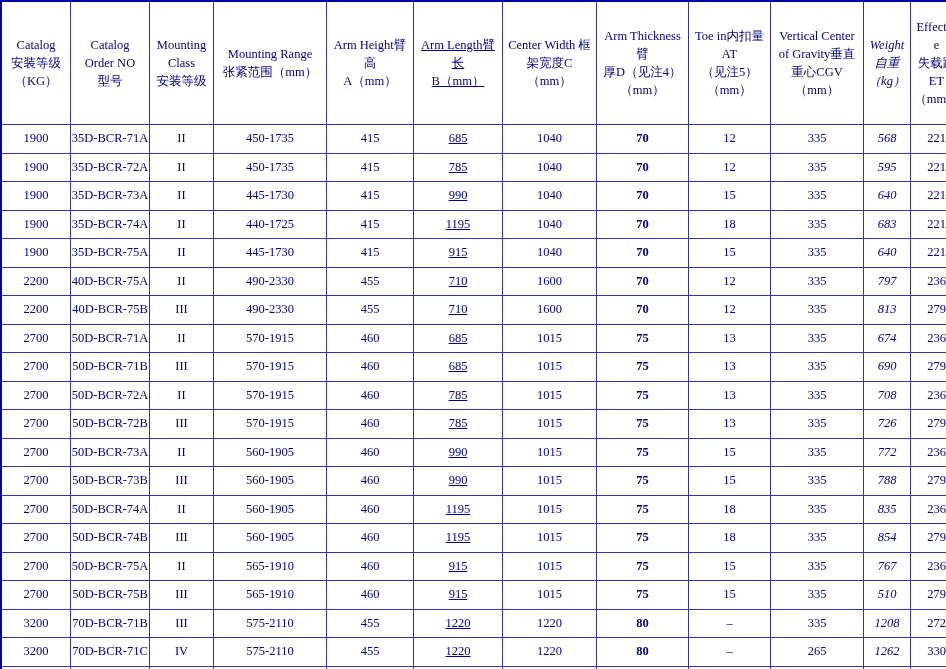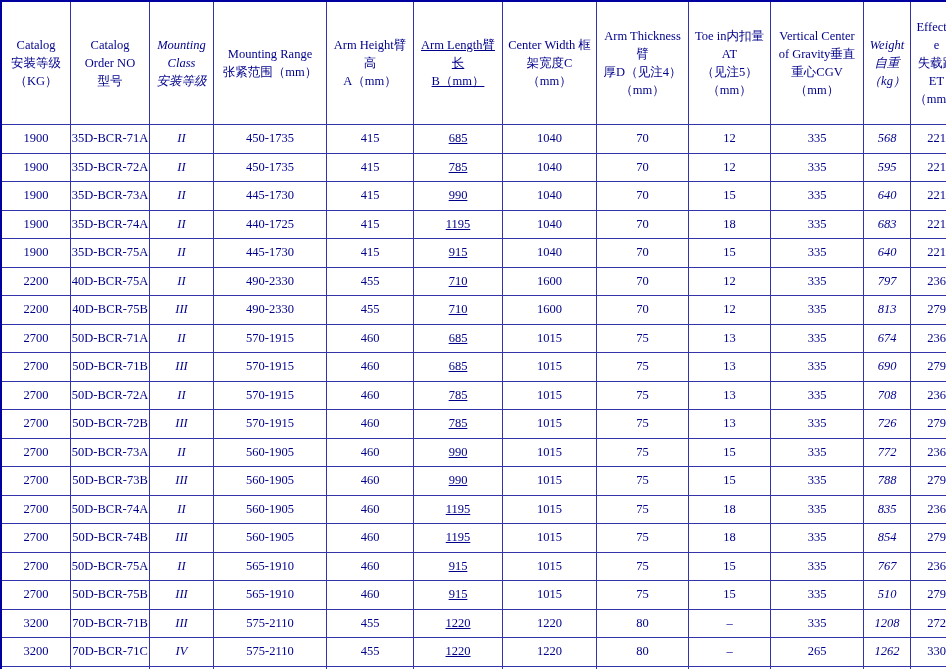--- a/index.html
+++ b/index.html
@@ -36,26 +36,26 @@
     padding: 2px 3px;
     word-wrap: break-word;
   }
   #spec-table tbody td {
     height: 27.5px;
     font-size: 12.5px;
     white-space: nowrap;
   }
   .col-0 { width: 62px; }
   .col-1 { width: 72px; }
-  .col-2 { width: 57px; font-style: italic; }
+  .col-2 { width: 57px; }
   .col-3 { width: 106px; }
   .col-4 { width: 80px; }
   .col-5 { width: 82px; text-decoration: underline; }
   .col-6 { width: 87px; }
-  .col-7 { width: 85px; }
+  .col-7 { width: 85px; font-weight: bold; }
   .col-8 { width: 75px; margin-left: 48px; }
   .col-9 { width: 86px; margin-left: 40px; }
   .col-10 { width: 40px; font-style: italic; }
   .col-11 { width: 45px; }
   .hdr-line { display: block; }
 </style>
 </head>
 <body>
 
 <table id="spec-table">

